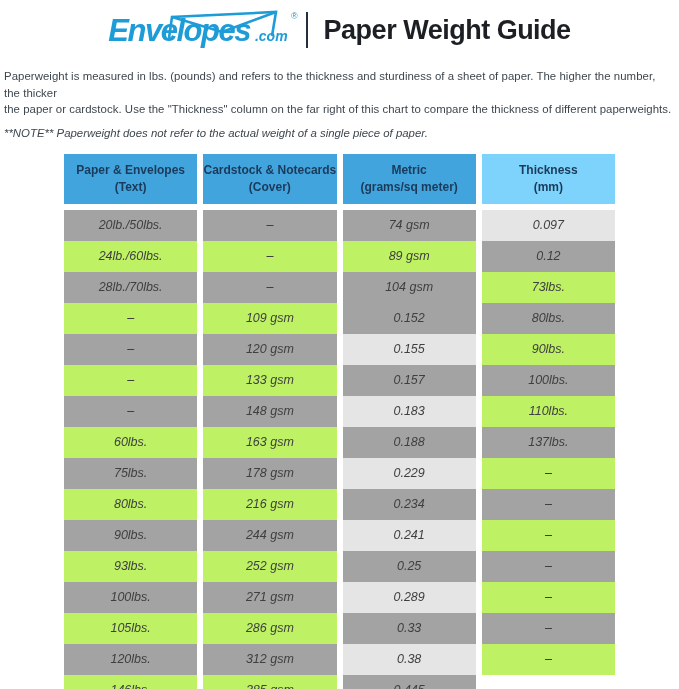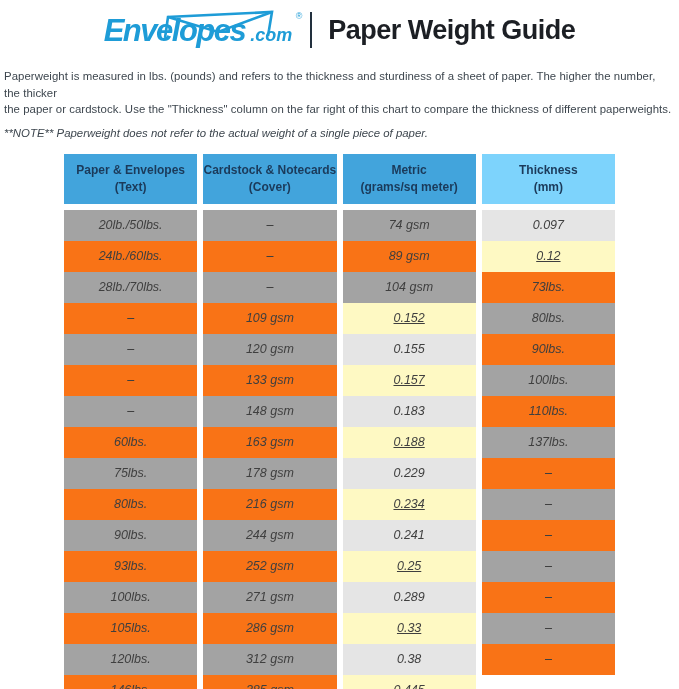--- a/index.html
+++ b/index.html
@@ -19,21 +19,21 @@
   .logo {
     position: relative;
     display: flex; align-items: baseline;
     padding-right: 12px;
   }
   .logo .brand {
     font-size: 31px; font-weight: bold; font-style: italic;
     color: #1e9cd7; letter-spacing: -1.5px; line-height: 1;
   }
   .logo .tld {
-    font-size: 18px; font-style: italic; font-weight: bold;
+    font-size: 14px; font-style: italic; font-weight: bold;
     color: #1e9cd7; margin-left: 5px;
   }
   .logo .reg {
     position: absolute; top: -4px; right: 2px;
     font-size: 9px; color: #1e9cd7; font-style: normal;
   }
   .env-icon {
     position: absolute; left: 56px; top: -6px;
     width: 118px; height: 32px; pointer-events: none;
   }
@@ -73,23 +73,23 @@
     color: #1b3a5a;
     background: #42a4dc;
   }
   .hcell.orange { background: #7dd3fc; }
   .tbody { grid-auto-rows: 31px; row-gap: 0; }
   .cell {
     display: flex; align-items: center; justify-content: center;
     font-size: 12.5px; font-style: italic; color: #3f3f3f;
   }
   .cell.blue.light   { background: #a3a3a3; }
-  .cell.blue.dark    { background: #f97316; }
+  .cell.blue.dark    { background: #bef264; }
   .cell.orange.light { background: #e5e5e5; text-align: center; }
-  .cell.orange.dark  { background: #fef9c3; text-decoration: underline; }
+  .cell.orange.dark  { background: #a3a3a3; }
 </style>
 </head>
 <body>
 
 <div class="page">
 
   <div class="masthead">
     <div class="logo">
       <span class="brand">Envelopes</span>
         <span class="tld">.com</span>

